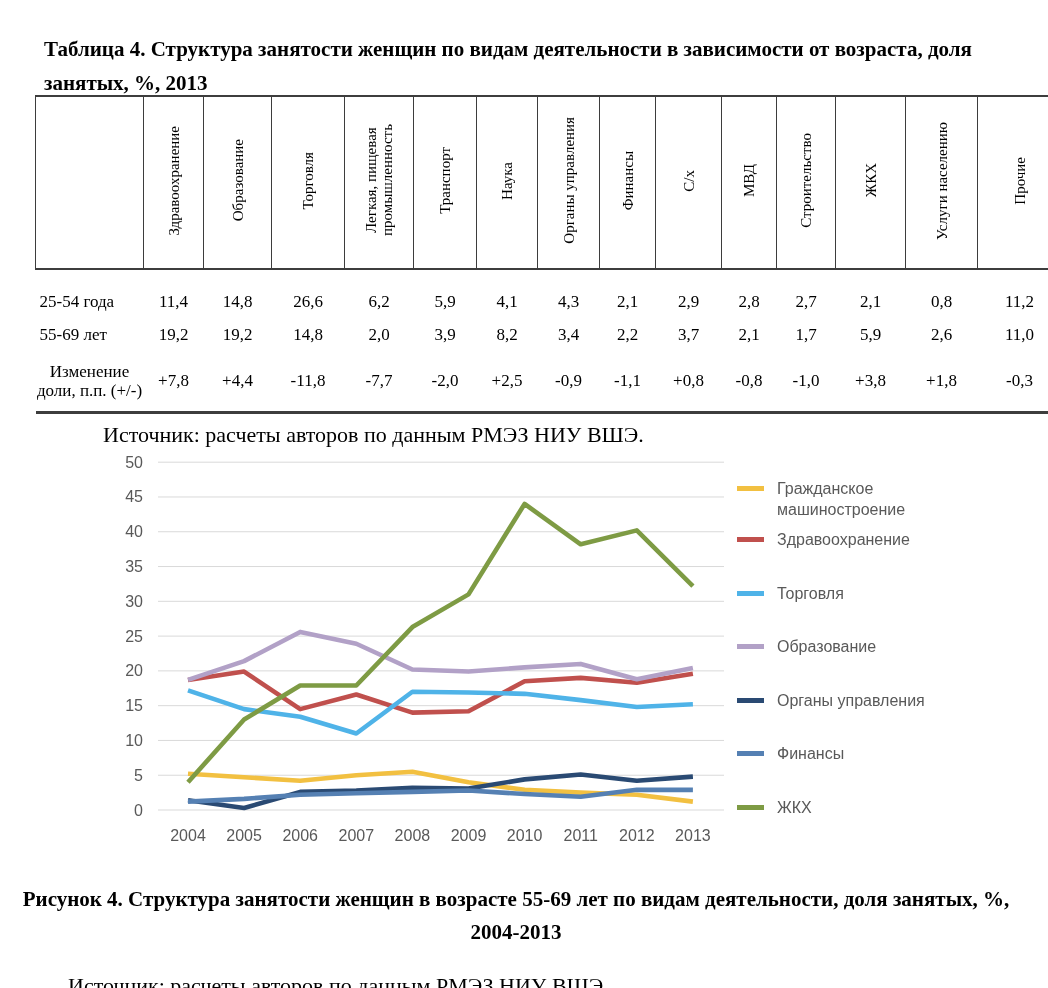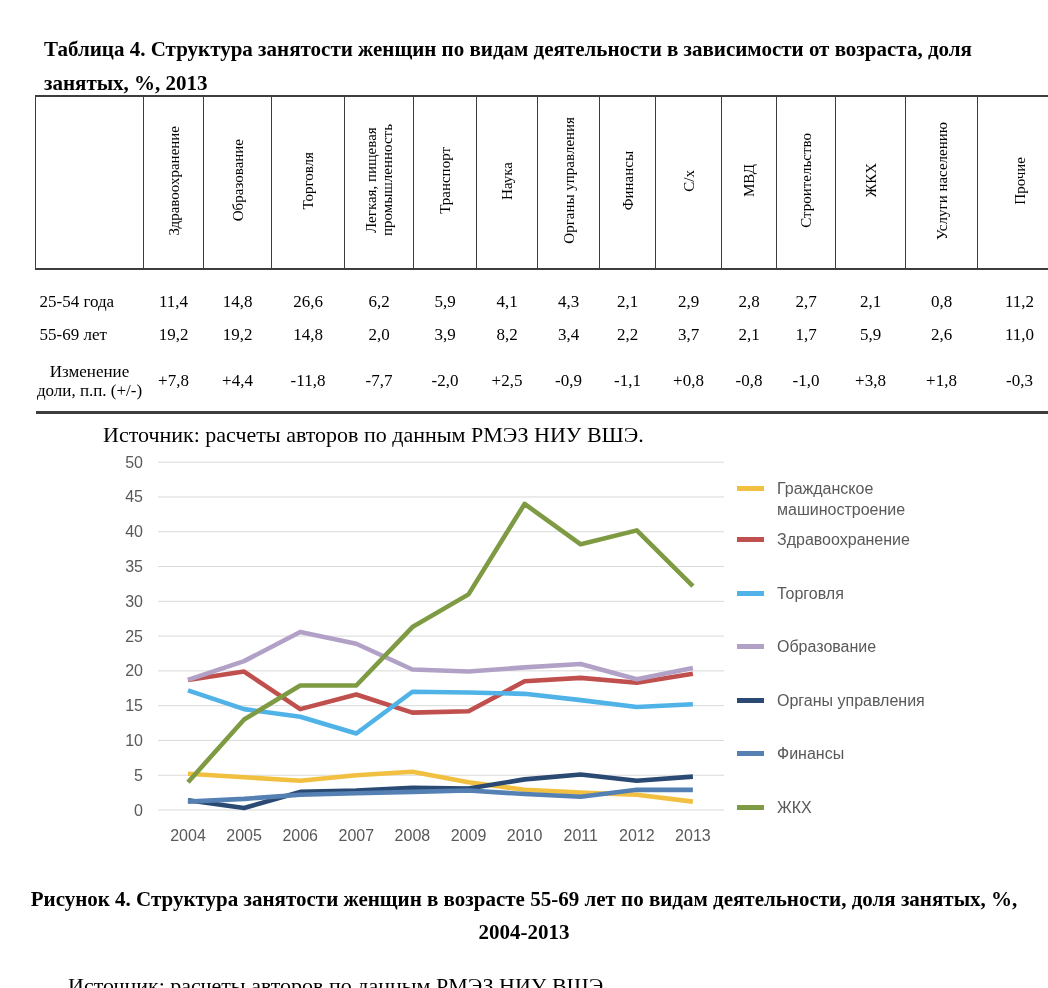--- a/index.html
+++ b/index.html
@@ -2,21 +2,21 @@
 <html><head>
 <meta charset="utf-8">
 <style>
   html,body{margin:0;padding:0;background:#fff;}
   body{width:1048px;height:988px;position:relative;overflow:hidden;
        font-family:"Liberation Serif",serif;color:#000;}
 
   
   .doc-title{position:absolute;top:18px;left:44px;width:960px;text-align:left;
              font-size:21px;font-weight:bold;line-height:34px;}
-  .fig-caption{position:absolute;top:866px;left:19px;width:1010px;text-align:center;
+  .fig-caption{position:absolute;top:866px;left:11px;width:1010px;text-align:center;
              font-size:21px;font-weight:bold;line-height:33px;}
   .source-note{position:absolute;font-size:22px;line-height:20px;}
   #src-table{top:403px;left:103px;}
   #src-fig{top:954px;left:68px;}
 
   
   table.emp{position:absolute;top:95px;left:35px;width:1011px;
             border-collapse:collapse;table-layout:fixed;}
   table.emp thead th{border:1.5px solid #3d3d3d;border-top:2px solid #3d3d3d;
             border-bottom:2.5px solid #3d3d3d;height:171px;

